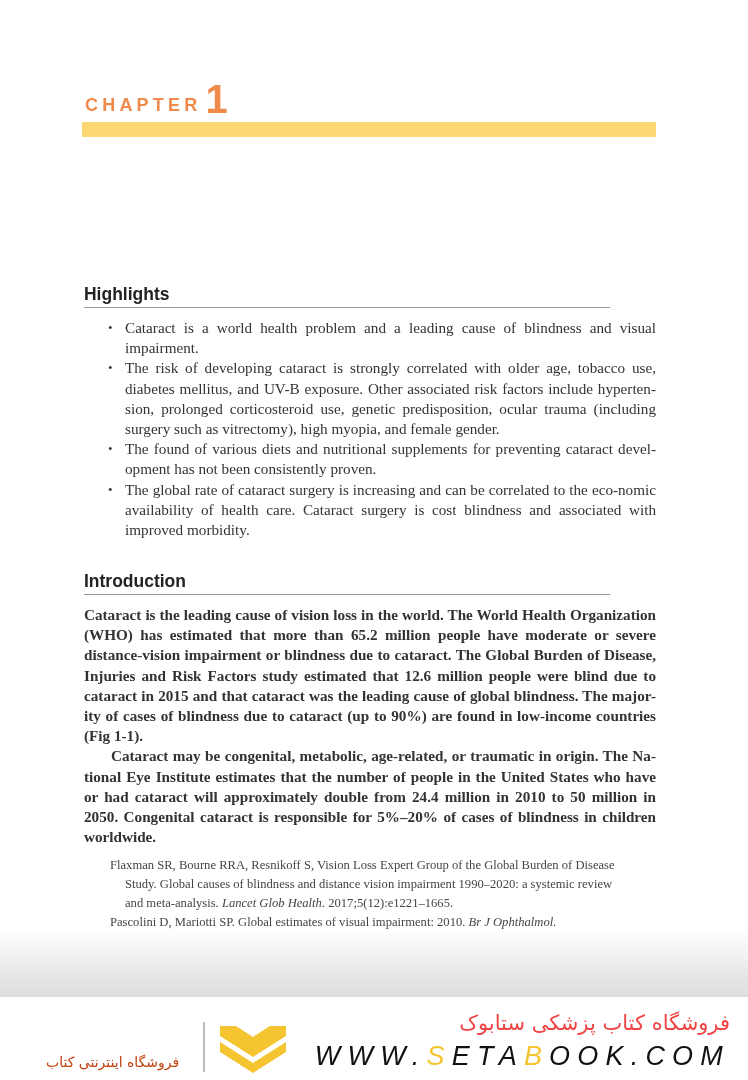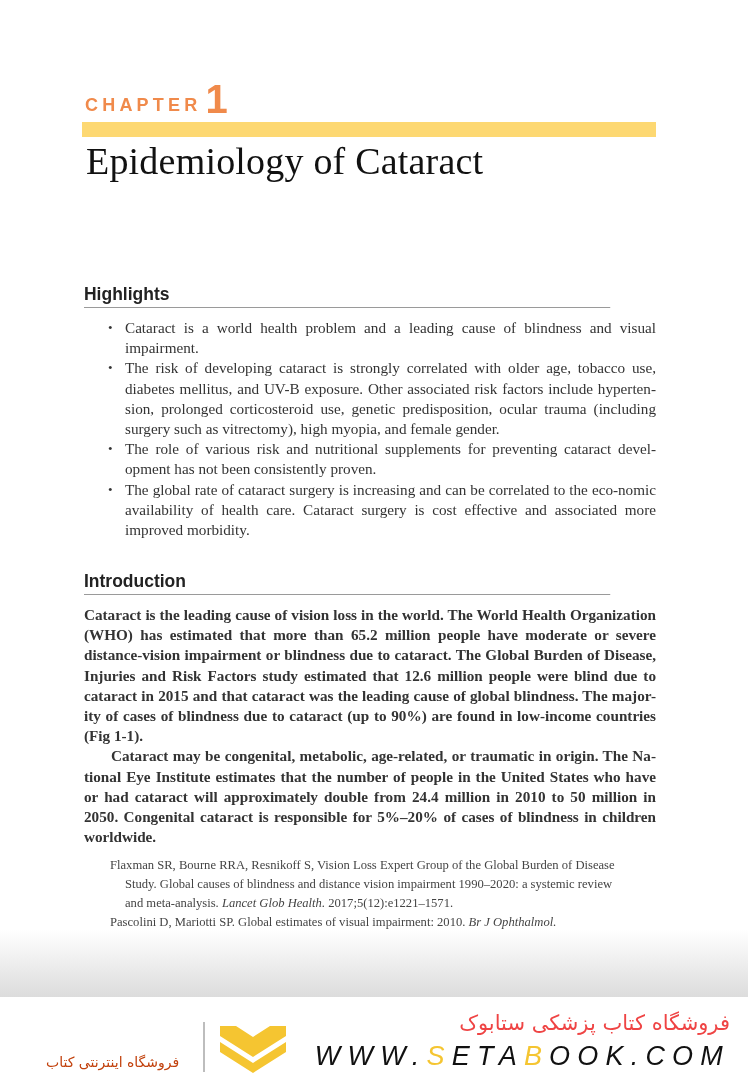--- a/index.html
+++ b/index.html
@@ -79,43 +79,42 @@
 </head>
 <body>
 
 <div class="page">
 
   <div class="chapter-label">
     <span class="chapter-word">CHAPTER</span>
     <span class="chapter-num">1</span>
   </div>
   <div class="chapter-bar"></div>
-  <h1 class="chapter-title" style="margin:0;font-weight:normal;">Epidemiology of Cataract</h1>
 
   <div class="section-head" style="top:283px;">
     <span>Highlights</span>
   </div>
   <ul class="highlights">
     <li><span class="bullet">•</span><span>Cataract is a world health problem and a leading cause of blindness and visual impairment.</span></li>
     <li><span class="bullet">•</span><span>The risk of developing cataract is strongly correlated with older age, tobacco use, diabetes mellitus, and UV-B exposure. Other associated risk factors include hyperten-sion, prolonged corticosteroid use, genetic predisposition, ocular trauma (including surgery such as vitrectomy), high myopia, and female gender.</span></li>
-    <li><span class="bullet">•</span><span>The role of various risk and nutritional supplements for preventing cataract devel-opment has not been consistently proven.</span></li>
-    <li><span class="bullet">•</span><span>The global rate of cataract surgery is increasing and can be correlated to the eco-nomic availability of health care. Cataract surgery is cost effective and associated more improved morbidity.</span></li>
+    <li><span class="bullet">•</span><span>The found of various diets and nutritional supplements for preventing cataract devel-opment has not been consistently proven.</span></li>
+    <li><span class="bullet">•</span><span>The global rate of cataract surgery is increasing and can be correlated to the eco-nomic availability of health care. Cataract surgery is cost blindness and associated with improved morbidity.</span></li>
   </ul>
 
   <div class="section-head" style="top:570px;">
     <span>Introduction</span>
   </div>
   <div class="body-text" style="top:605px;font-weight:bold;">
     <p>Cataract is the leading cause of vision loss in the world. The World Health Organization (WHO) has estimated that more than 65.2 million people have moderate or severe distance-vision impairment or blindness due to cataract. The Global Burden of Disease, Injuries and Risk Factors study estimated that 12.6 million people were blind due to cataract in 2015 and that cataract was the leading cause of global blindness. The major-ity of cases of blindness due to cataract (up to 90%) are found in low-income countries (Fig 1-1).</p>
     <p class="indent">Cataract may be congenital, metabolic, age-related, or traumatic in origin. The Na-tional Eye Institute estimates that the number of people in the United States who have or had cataract will approximately double from 24.4 million in 2010 to 50 million in 2050. Congenital cataract is responsible for 5%–20% of cases of blindness in children worldwide.</p>
   </div>
 
   <div class="refs">
     <p class="ref">
-      <span>Flaxman SR, Bourne RRA, Resnikoff S, Vision Loss Expert Group of the Global Burden of Disease Study. Global causes of blindness and distance vision impairment 1990–2020: a systemic review and meta-analysis. </span><i>Lancet Glob Health.</i><span> 2017;5(12):e1221–1571.</span>
+      <span>Flaxman SR, Bourne RRA, Resnikoff S, Vision Loss Expert Group of the Global Burden of Disease Study. Global causes of blindness and distance vision impairment 1990–2020: a systemic review and meta-analysis. </span><i>Lancet Glob Health.</i><span> 2017;5(12):e1221–1665.</span>
     </p>
     <p class="ref">
       <span>Pascolini D, Mariotti SP. Global estimates of visual impairment: 2010. </span><i>Br J Ophthalmol.</i><span> 2012;96(5):614–618.</span>
     </p>
   </div>
 </div>
 
 <div class="shadow-band"></div>
 
 <div class="banner"></div>

